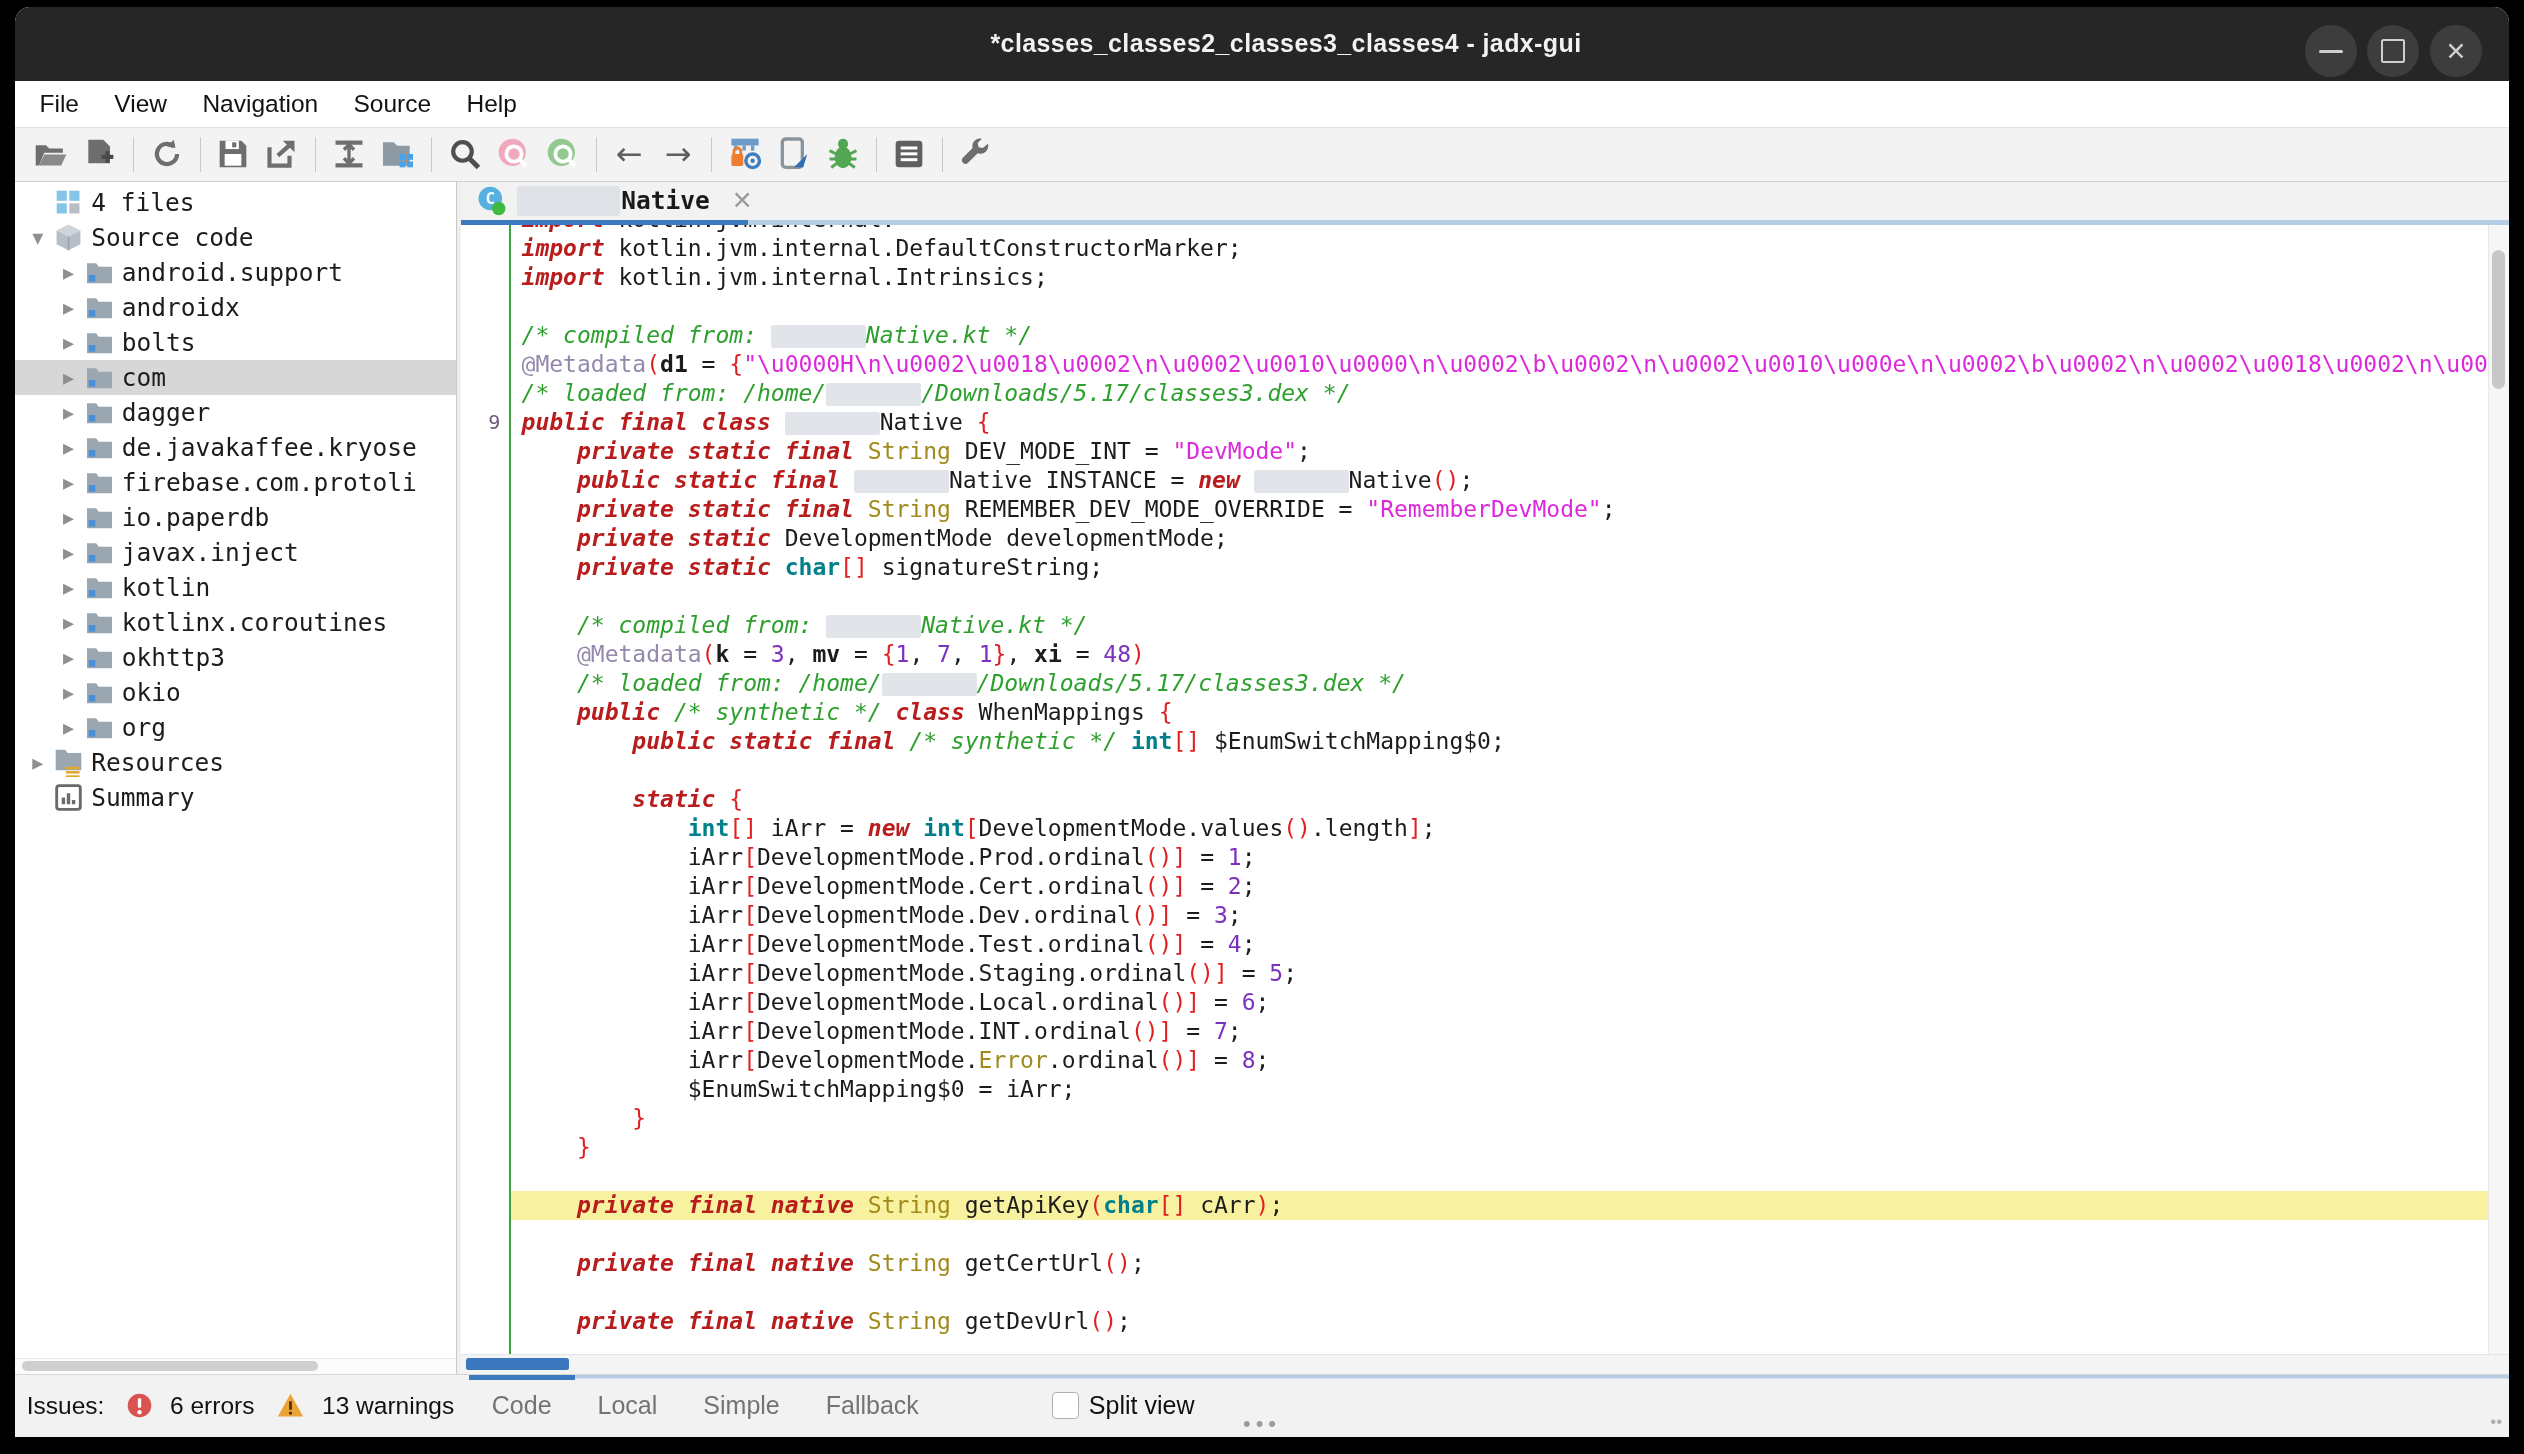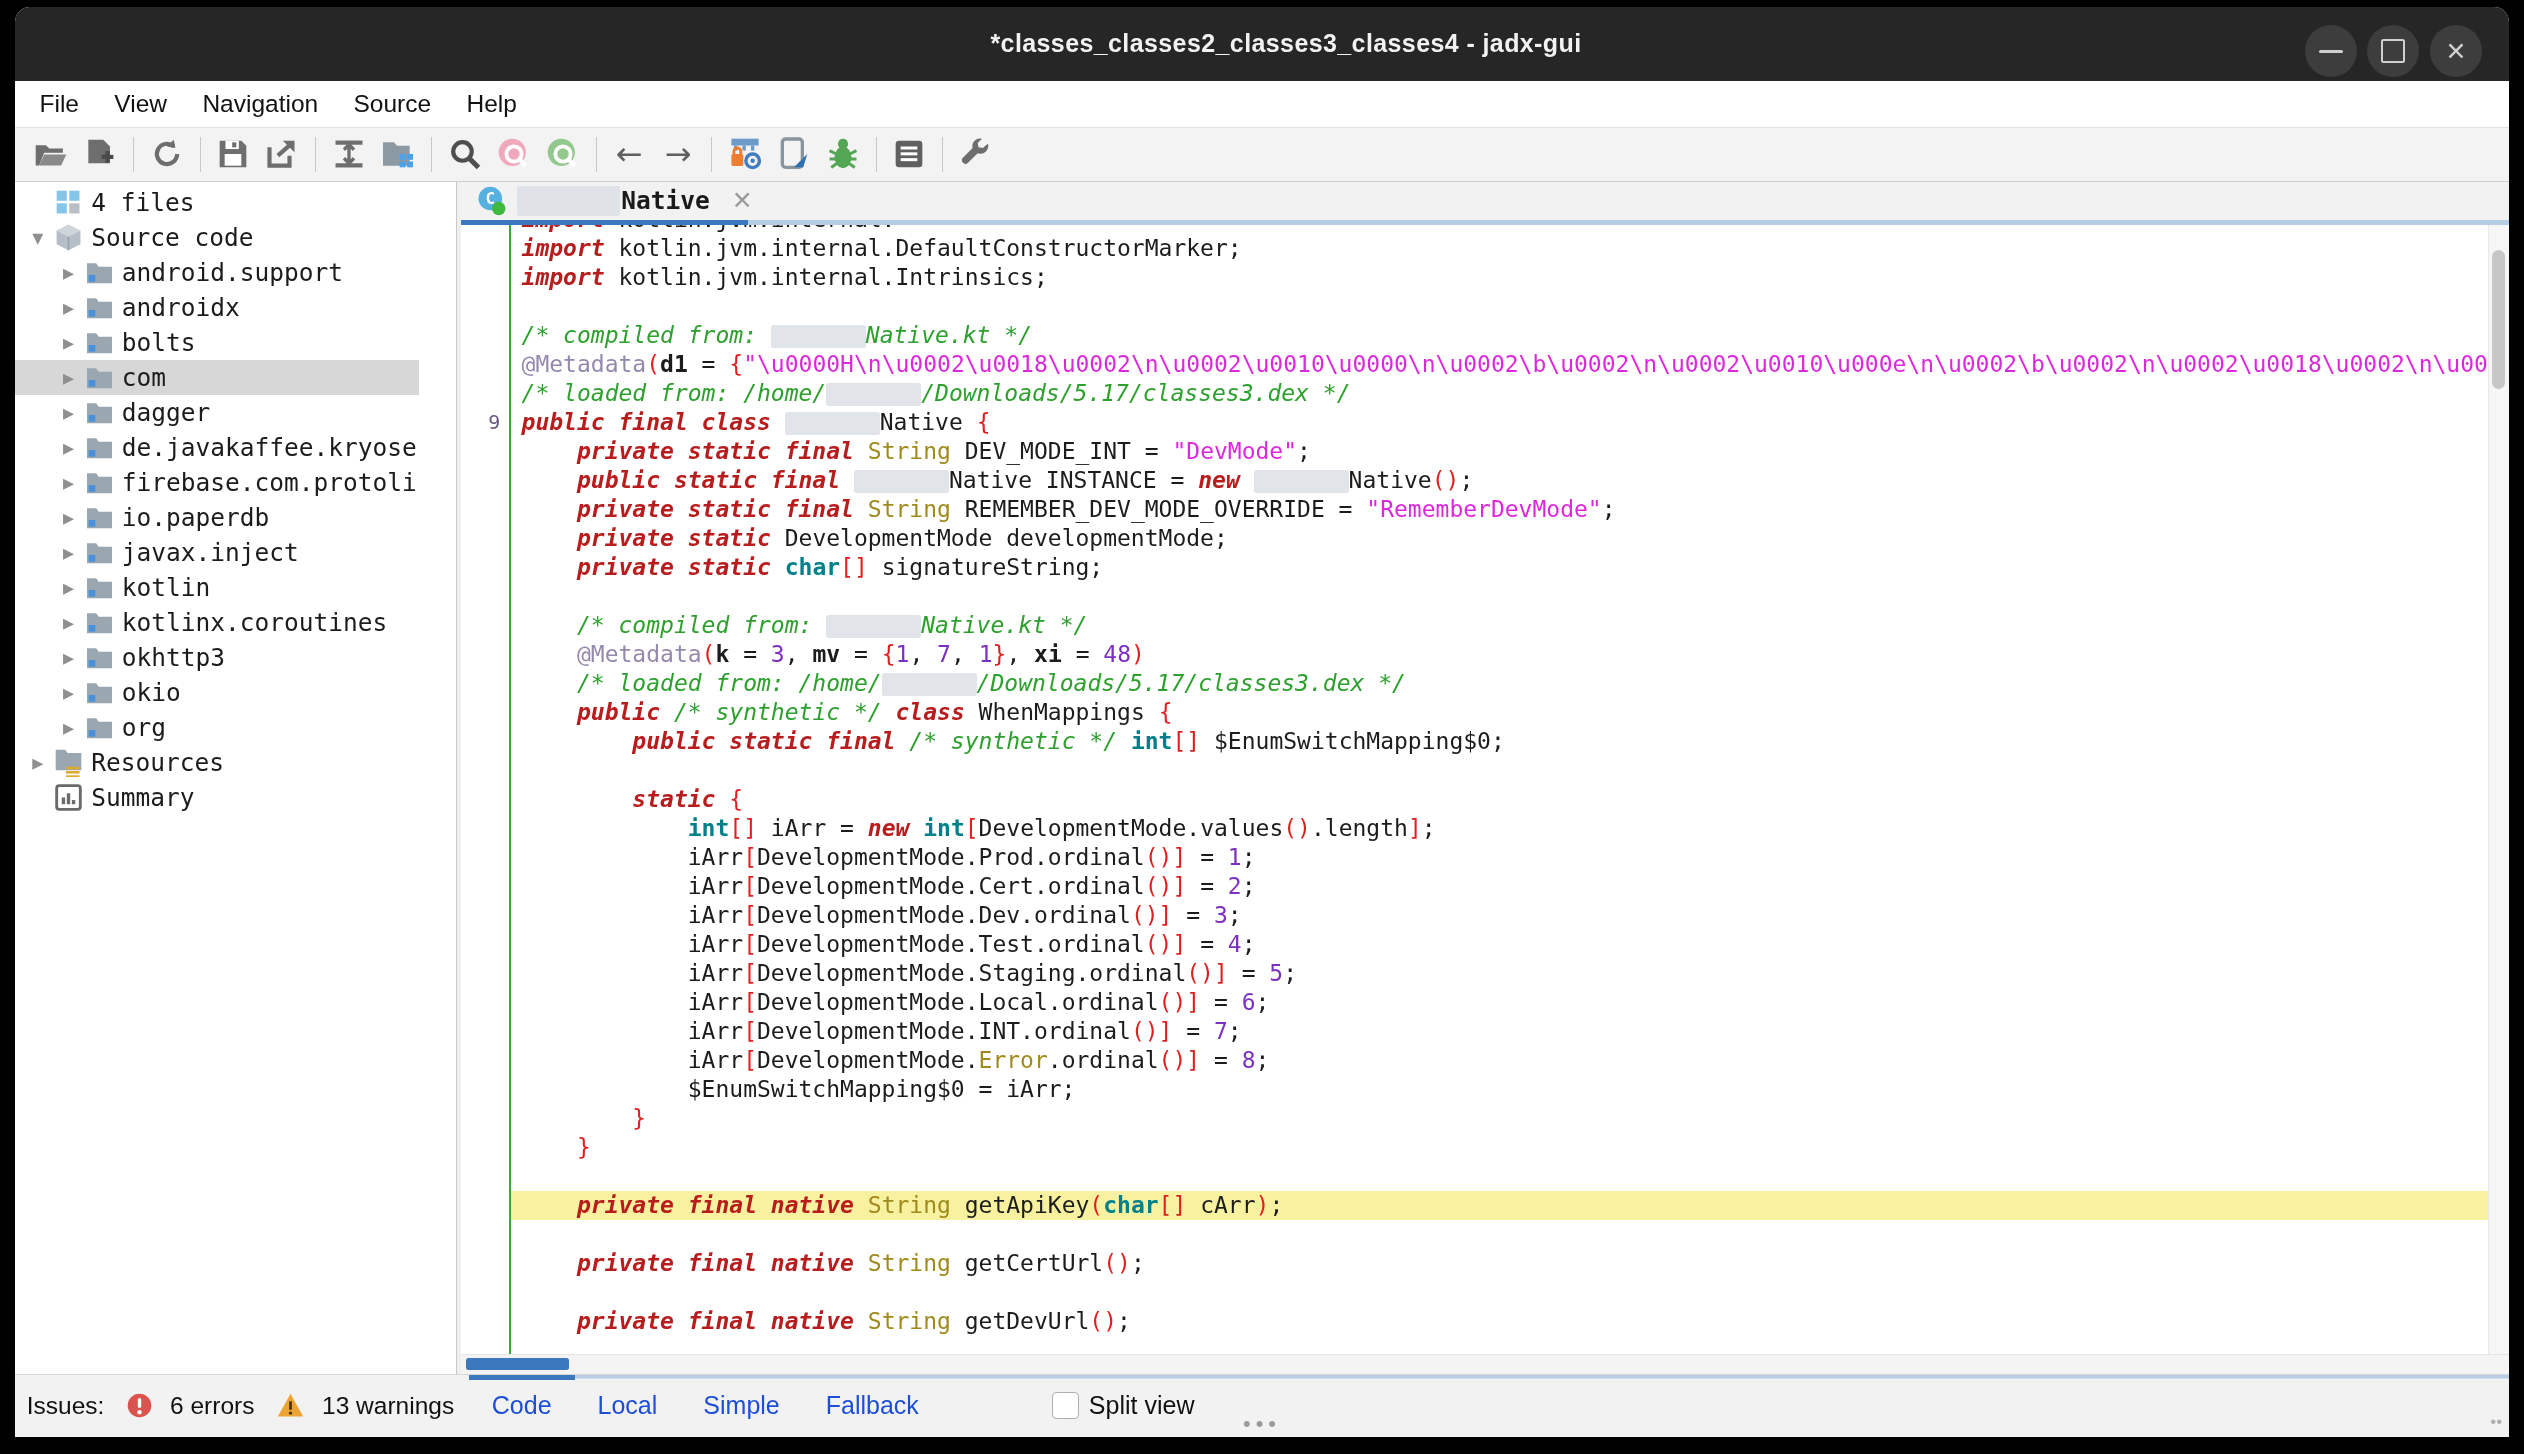--- a/index.html
+++ b/index.html
@@ -18,21 +18,21 @@
   #menubar{height:46px;background:#ffffff;border-bottom:0.8px solid #e3e3e3;display:flex;align-items:center;padding-left:6.8px;flex:0 0 auto;}
   .menu-item{font-size:24.5px;color:#111;padding:0 17.7px;height:100%;display:flex;align-items:center;cursor:default;}
   
   #toolbar{height:53px;background:#f3f3f3;border-bottom:0.8px solid #cfcfcf;display:flex;align-items:center;padding-left:11.8px;flex:0 0 auto;}
   .tool-btn{width:44px;height:44px;display:flex;align-items:center;justify-content:center;margin:0 2.5px;}
   .tool-btn svg{display:block}
   .tb-sep{width:0.8px;height:35px;background:#c8c8c8;margin:0 8.4px;}
   .arrow-glyph{font-size:32px;color:#5f5f5f;font-family:"DejaVu Sans",sans-serif;}
   
   #main{flex:1 1 auto;display:flex;min-height:0;}
-  #tree-panel{width:441px;flex:0 0 auto;background:#fff;border-right:0.8px solid #c9c9c9;display:flex;flex-direction:row;position:relative;gap:37px;}
+  #tree-panel{width:441px;flex:0 0 auto;background:#fff;border-right:0.8px solid #c9c9c9;display:flex;flex-direction:column;position:relative;gap:37px;}
   #tree{flex:1 1 auto;overflow:hidden;padding-top:3.4px;font-family:"DejaVu Sans Mono",monospace;}
   .tree-row{height:35px;display:flex;align-items:center;white-space:nowrap;font-size:24.5px;color:#1c1c1c;}
   .tree-row.selected{background:#d7d7d7;}
   .chev{width:29px;text-align:center;color:#8f8f8f;font-size:22px;font-family:"DejaVu Sans",sans-serif;flex:0 0 auto;}
   .ticon{width:32px;height:29px;flex:0 0 auto;margin-right:6.8px;display:flex;align-items:center;justify-content:center;}
   #tree-hscroll{height:15px;background:#fbfbfb;border-top:0.8px solid #e6e6e6;position:relative;flex:0 0 auto;}
   #tree-hthumb{position:absolute;left:6.8px;top:2.5px;width:296px;height:10px;border-radius:5px;background:#cfcfcf;}
   
   #splitter{width:4.2px;background:#efefef;flex:0 0 auto;position:relative;}
   #splitter .dots{position:absolute;top:608px;left:0px;color:#b5b5b5;font-size:18.6px;line-height:6.8px;}
@@ -67,21 +67,21 @@
   
   #vscroll{position:absolute;top:0;right:0;width:20px;bottom:0;background:#f6f6f6;border-left:0.8px solid #e8e8e8;}
   #vthumb{position:absolute;top:25px;left:3.4px;width:12.7px;height:139px;background:#c7c7c7;border-radius:6.8px;}
   #code-hscroll{height:18.6px;background:#f4f4f4;border-top:0.8px solid #e4e4e4;position:relative;flex:0 0 auto;}
   #code-hthumb{position:absolute;left:5px;top:2.5px;width:103px;height:12.7px;background:#3b78bd;border-radius:2.5px;}
   
   #bottombar{height:62px;flex:0 0 auto;display:flex;background:#f2f2f2;border-top:0.8px solid #d6d6d6;position:relative;}
   #issues{width:442px;flex:0 0 auto;display:flex;align-items:center;padding-left:11.8px;font-size:24.5px;color:#111;gap:10px;}
   #issues .sicon{margin:0 6.8px 0 11.8px;display:flex;}
   #viewtabs{flex:1 1 auto;display:flex;align-items:center;position:relative;box-shadow:inset 0 3.4px 0 #b6cde6;}
-  .vtab{font-size:25px;color:#1d4ed8;padding:0 23px;height:100%;display:flex;align-items:center;position:relative;}
+  .vtab{font-size:25px;color:#737373;padding:0 23px;height:100%;display:flex;align-items:center;position:relative;}
   .vtab.active{box-shadow:inset 0 5px 0 #3b78bd;}
   #splitview{display:flex;align-items:center;margin-left:110px;}
   #splitview .cb{width:25px;height:25px;background:#fff;border:1.7px solid #aeaeae;border-radius:4.2px;margin-right:10px;}
   #splitview .cblabel{font-size:25px;color:#111;}
   #bottom-dots{position:absolute;left:50%;bottom:0px;transform:translateX(-50%);color:#9b9b9b;font-size:22px;letter-spacing:5px;}
   #corner-grip{position:absolute;right:6.8px;bottom:5px;color:#b0b0b0;font-size:17px;}
 </style>
 </head>
 <body>
 

